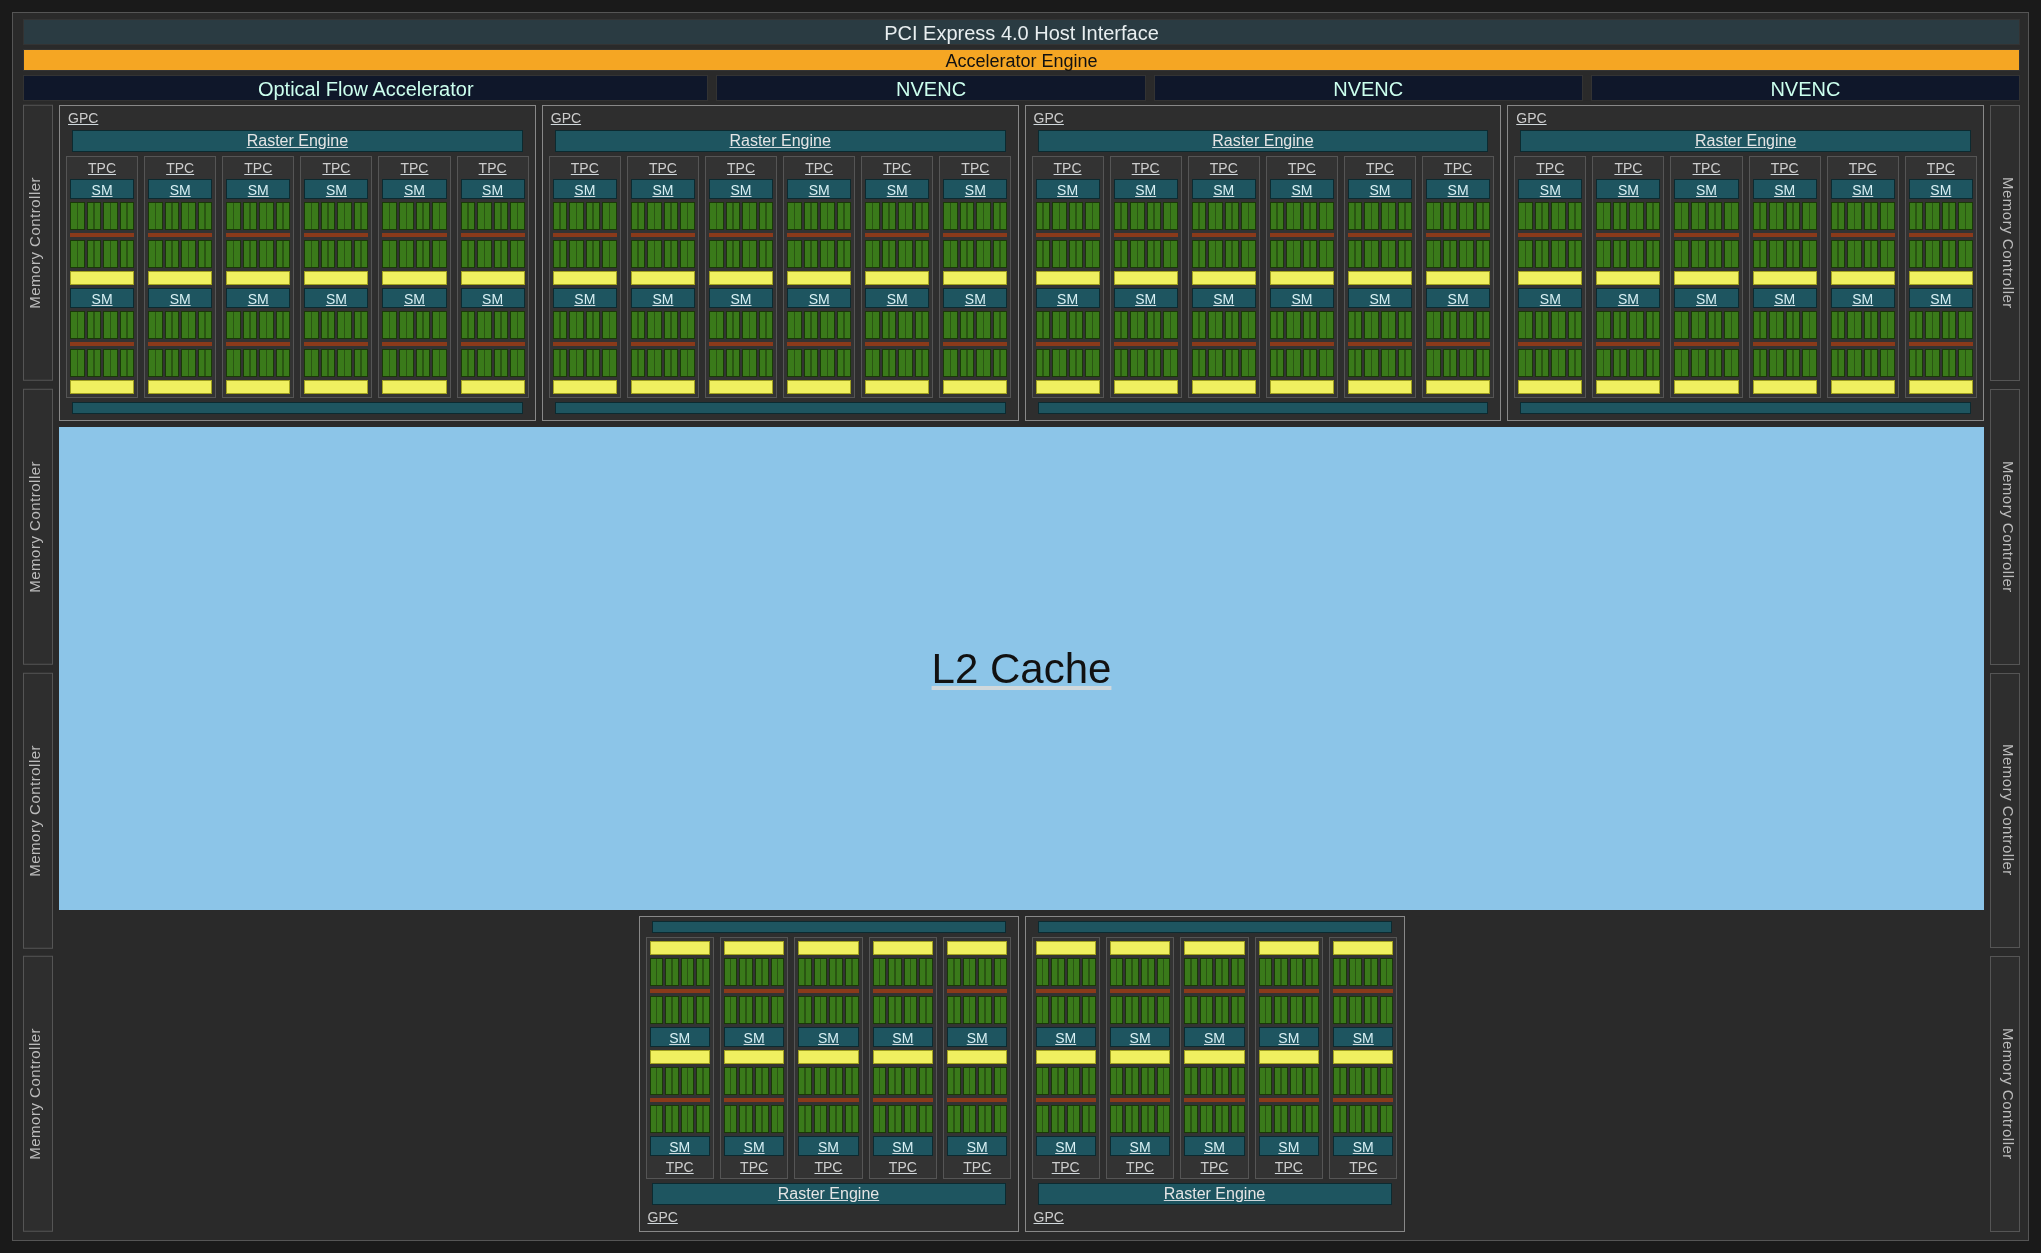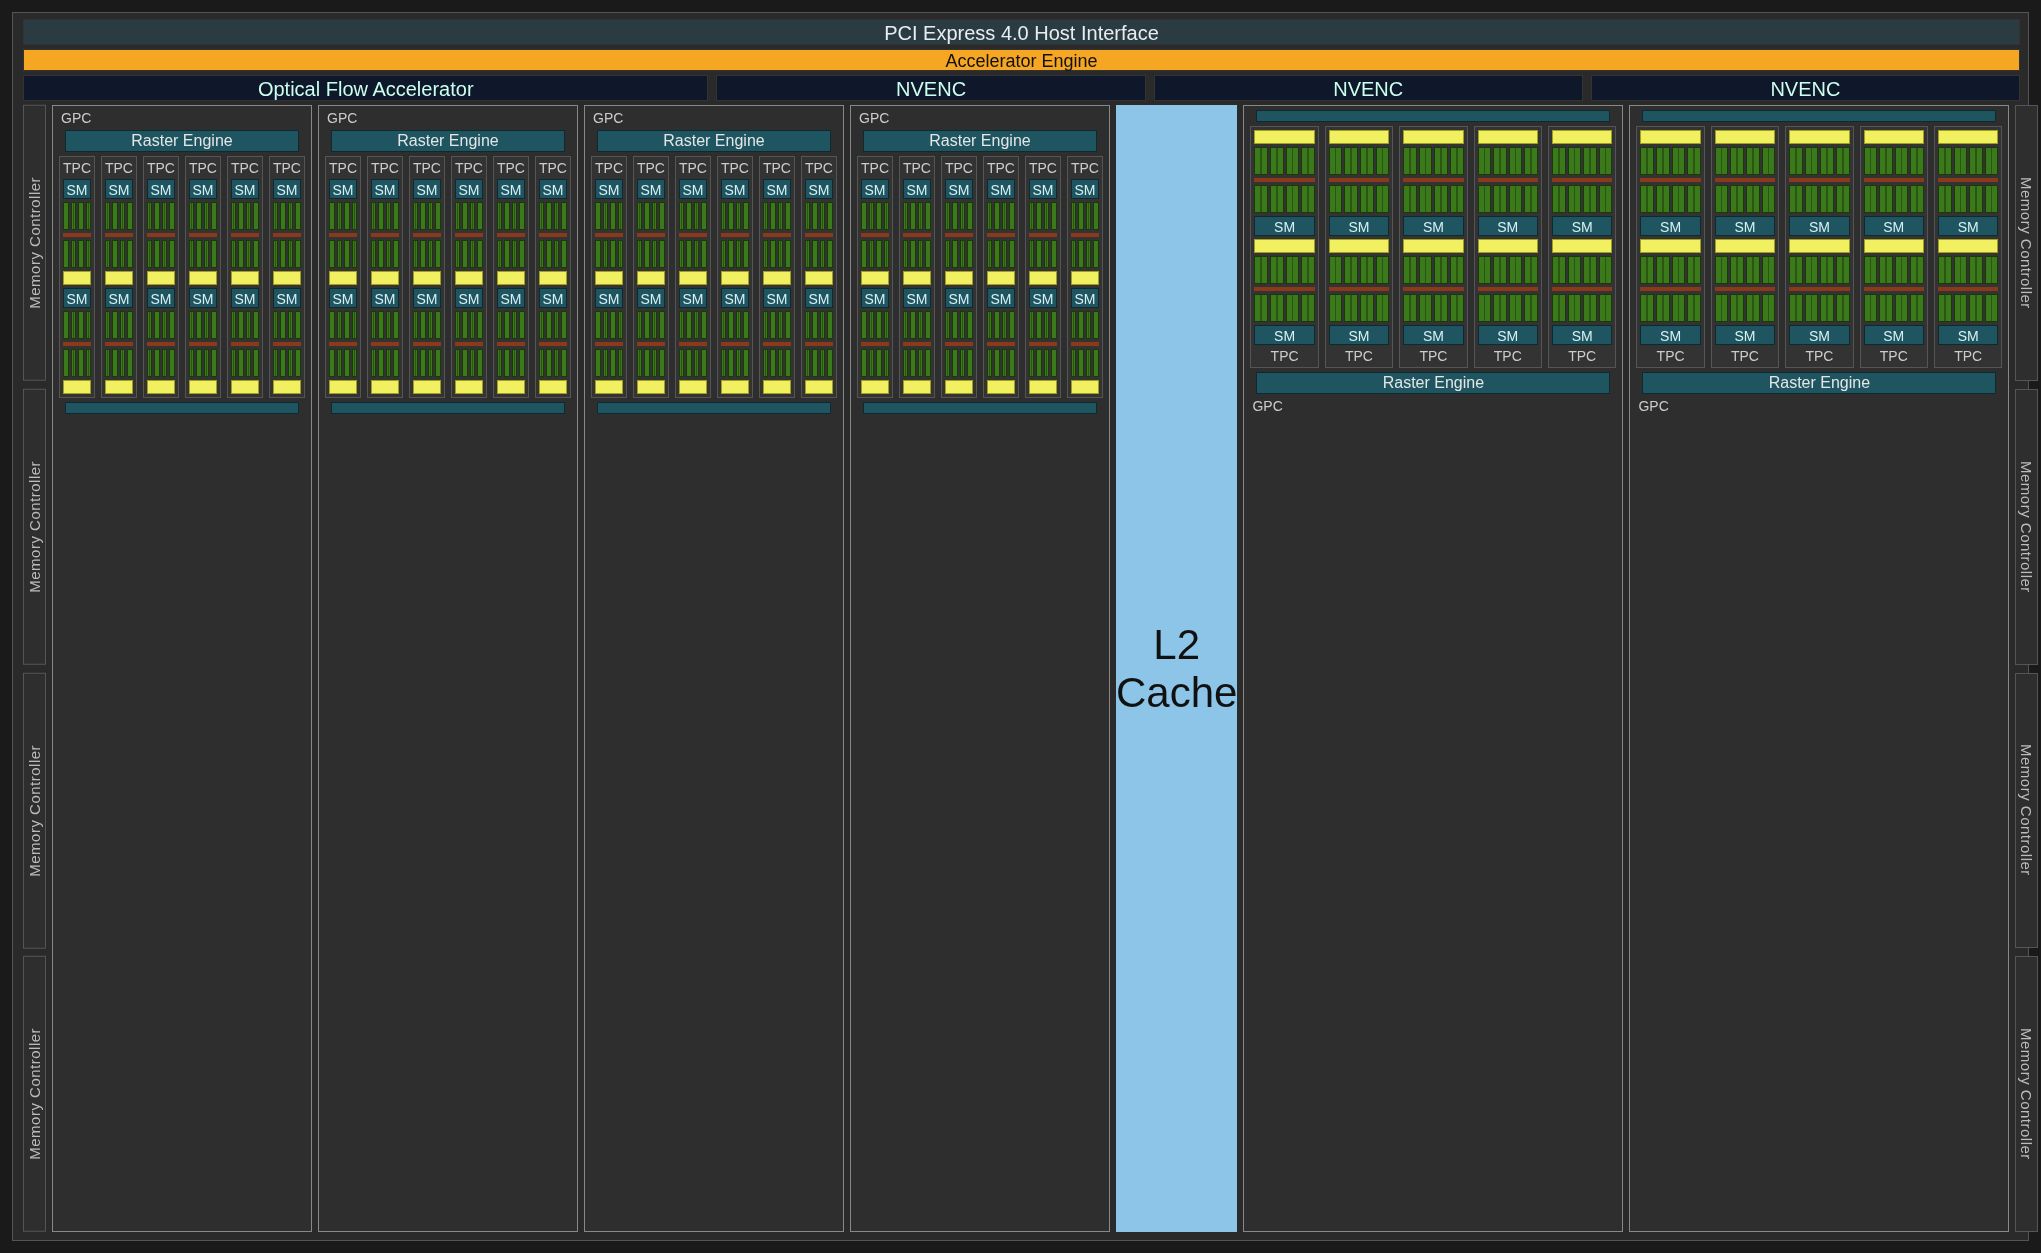--- a/index.html
+++ b/index.html
@@ -54,22 +54,23 @@
     font-size: 15px;
     color: #bbb;
     padding: 4px 2px;
     letter-spacing: 0.5px;
   }
   .mc-col.left .mc { transform: rotate(180deg); }
 
   .core {
     flex: 1;
     display: flex;
-    flex-direction: row;
+    flex-direction: column;
     gap: 6px;
+    text-decoration: underline;
   }
   .gpc-row {
     display: flex;
     gap: 6px;
   }
   .gpc-row.top { flex: 0 0 auto; }
   .gpc-row.bottom { flex: 0 0 auto; justify-content: center; }
 
   .gpc {
     border: 1px solid #888;

